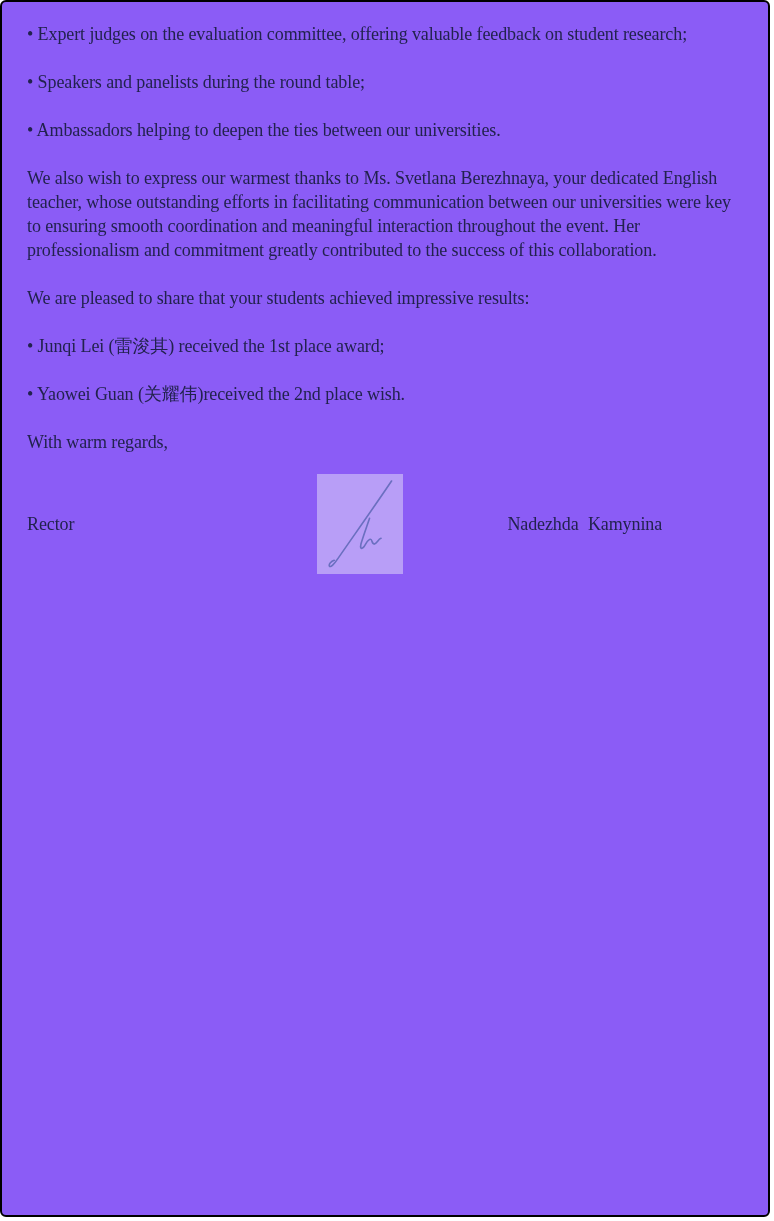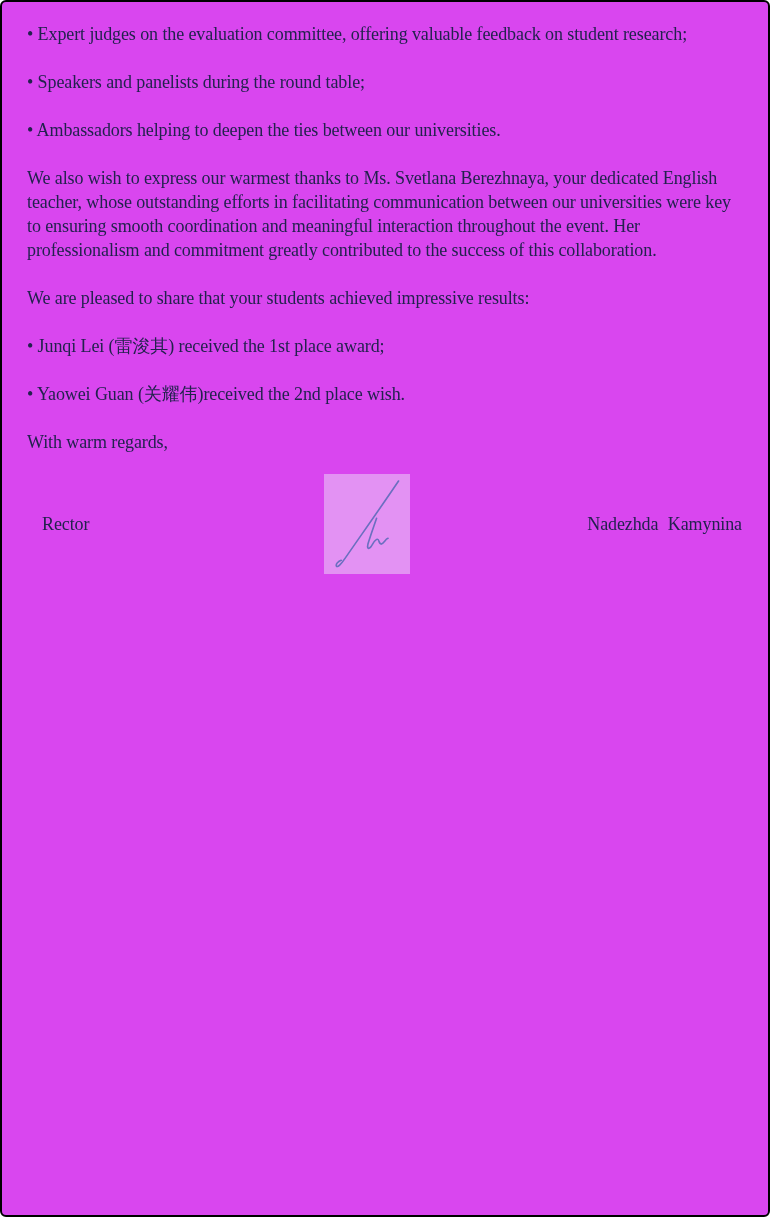--- a/index.html
+++ b/index.html
@@ -5,21 +5,21 @@
   html, body {
     margin: 0;
     padding: 0;
     background: #ffffff;
     font-family: "Liberation Serif", "DejaVu Serif", serif;
   }
   .page {
     position: relative;
     width: 770px;
     height: 1217px;
-    background: #d946ef;
+    background: #8b5cf6;
     border: 2px solid #000000;
     border-radius: 6px;
     box-sizing: border-box;
     overflow: hidden;
     color: #22224e;
   }
   .content {
     padding: 20px 26px 0 25px;
     font-size: 18px;
     line-height: 24px;
@@ -30,29 +30,28 @@
   }
   p.closing {
     margin-bottom: 0;
   }
   .sig-row {
     position: relative;
     margin-top: 14px;
     height: 112px;
     display: flex;
     align-items: center;
-    margin-left: 15px;
   }
   .sig-side {
     flex: 1;
     font-size: 18px;
     line-height: 24px;
   }
   .sig-name {
-    text-align: right;
+    text-align: center;
     word-spacing: 5px;
   }
   .sig-mark {
     width: 86px;
     height: 100px;
     transform: translateX(-25px);
     background: rgba(240, 240, 248, 0.45);
     flex: 0 0 auto;
   }
   .sig-mark svg {

